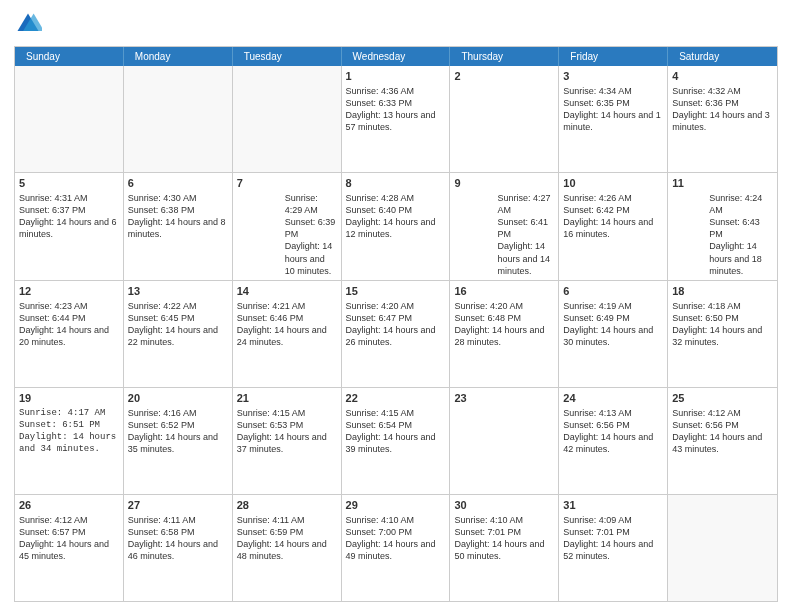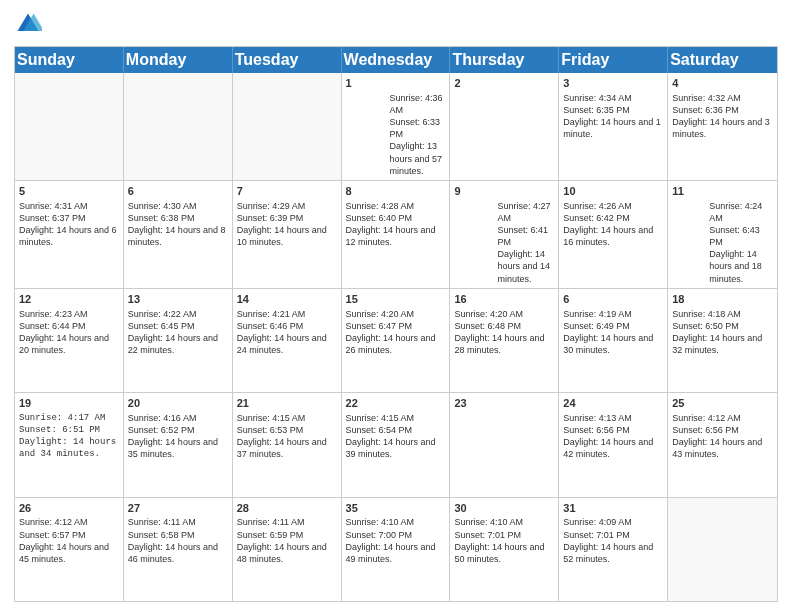--- a/index.html
+++ b/index.html
@@ -60,23 +60,23 @@
       flex-direction: column;
       border: 1px solid #ccc;
     }
     .cal-header {
       display: grid;
       grid-template-columns: repeat(7, 1fr);
       background: #2a7abf;
     }
     .cal-header-cell {
       color: #fff;
-      font-size: 16px;
-      font-weight: bold;
-      padding: 4px 2px;
+      font-size: 10px;
+      font-weight: normal;
+      padding: 4px 11px;
       border-right: 1px solid #5599cc;
     }
     .cal-header-cell:last-child { border-right: none; }
     .cal-body {
       flex: 1;
       display: flex;
       flex-direction: column;
     }
     .cal-row {
       flex: 1;
@@ -139,21 +139,21 @@
         <div class="cal-header-cell">Friday</div>
         <div class="cal-header-cell">Saturday</div>
       </div>
     <div class="cal-body">
     <div class="cal-row">
           <div class="cal-cell empty"></div>
           <div class="cal-cell empty"></div>
           <div class="cal-cell empty"></div>
           <div class="cal-cell">
             <span class="day-num">1</span>
-            <div class="cell-info" style="white-space: pre-line; margin-left: 44px;">Sunrise: 4:36 AM
+            <div class="cell-info" style="white-space: pre-line;">Sunrise: 4:36 AM
 Sunset: 6:33 PM
 Daylight: 13 hours and 57 minutes.</div>
           </div>
           <div class="cal-cell">
             <span class="day-num">2</span>
           </div>
           <div class="cal-cell">
             <span class="day-num">3</span>
             <div class="cell-info" style="white-space: pre-line;">Sunrise: 4:34 AM
 Sunset: 6:35 PM
@@ -174,21 +174,21 @@
 Daylight: 14 hours and 6 minutes.</div>
           </div>
           <div class="cal-cell">
             <span class="day-num">6</span>
             <div class="cell-info" style="white-space: pre-line;">Sunrise: 4:30 AM
 Sunset: 6:38 PM
 Daylight: 14 hours and 8 minutes.</div>
           </div>
           <div class="cal-cell">
             <span class="day-num">7</span>
-            <div class="cell-info" style="white-space: pre-line;">Sunrise: 4:29 AM
+            <div class="cell-info" style="white-space: pre-line; margin-left: 48px;">Sunrise: 4:29 AM
 Sunset: 6:39 PM
 Daylight: 14 hours and 10 minutes.</div>
           </div>
           <div class="cal-cell">
             <span class="day-num">8</span>
             <div class="cell-info" style="white-space: pre-line;">Sunrise: 4:28 AM
 Sunset: 6:40 PM
 Daylight: 14 hours and 12 minutes.</div>
           </div>
           <div class="cal-cell">
@@ -308,21 +308,21 @@
 Sunset: 6:58 PM
 Daylight: 14 hours and 46 minutes.</div>
           </div>
           <div class="cal-cell">
             <span class="day-num">28</span>
             <div class="cell-info" style="white-space: pre-line;">Sunrise: 4:11 AM
 Sunset: 6:59 PM
 Daylight: 14 hours and 48 minutes.</div>
           </div>
           <div class="cal-cell">
-            <span class="day-num">35</span>
+            <span class="day-num">29</span>
             <div class="cell-info" style="white-space: pre-line;">Sunrise: 4:10 AM
 Sunset: 7:00 PM
 Daylight: 14 hours and 49 minutes.</div>
           </div>
           <div class="cal-cell">
             <span class="day-num">30</span>
             <div class="cell-info" style="white-space: pre-line;">Sunrise: 4:10 AM
 Sunset: 7:01 PM
 Daylight: 14 hours and 50 minutes.</div>
           </div>

